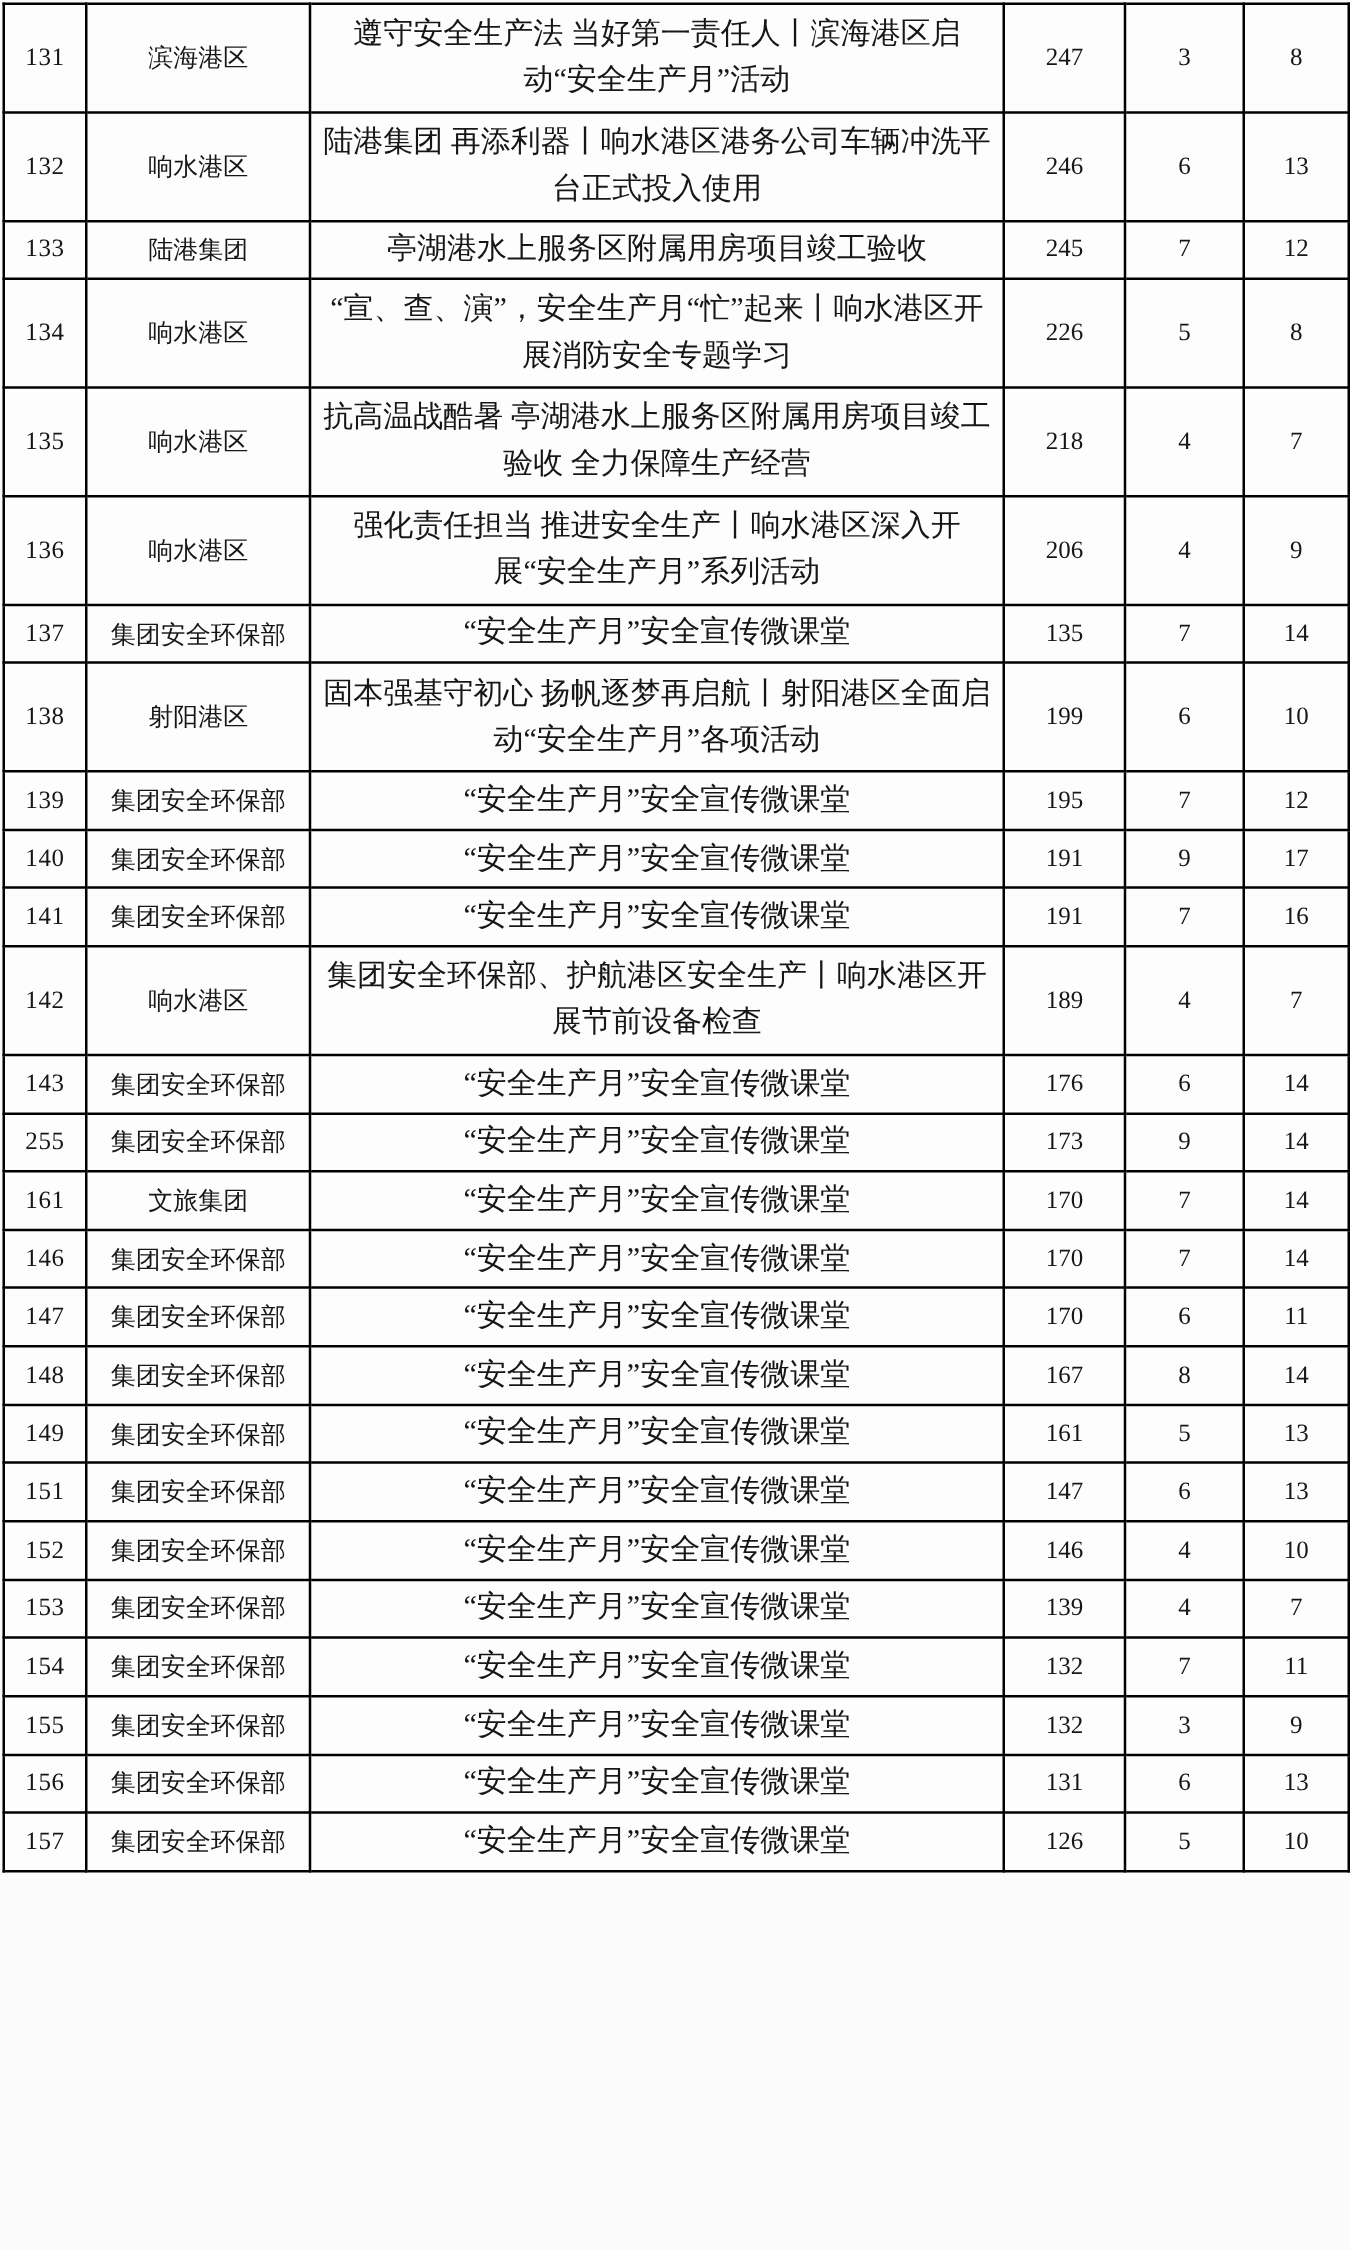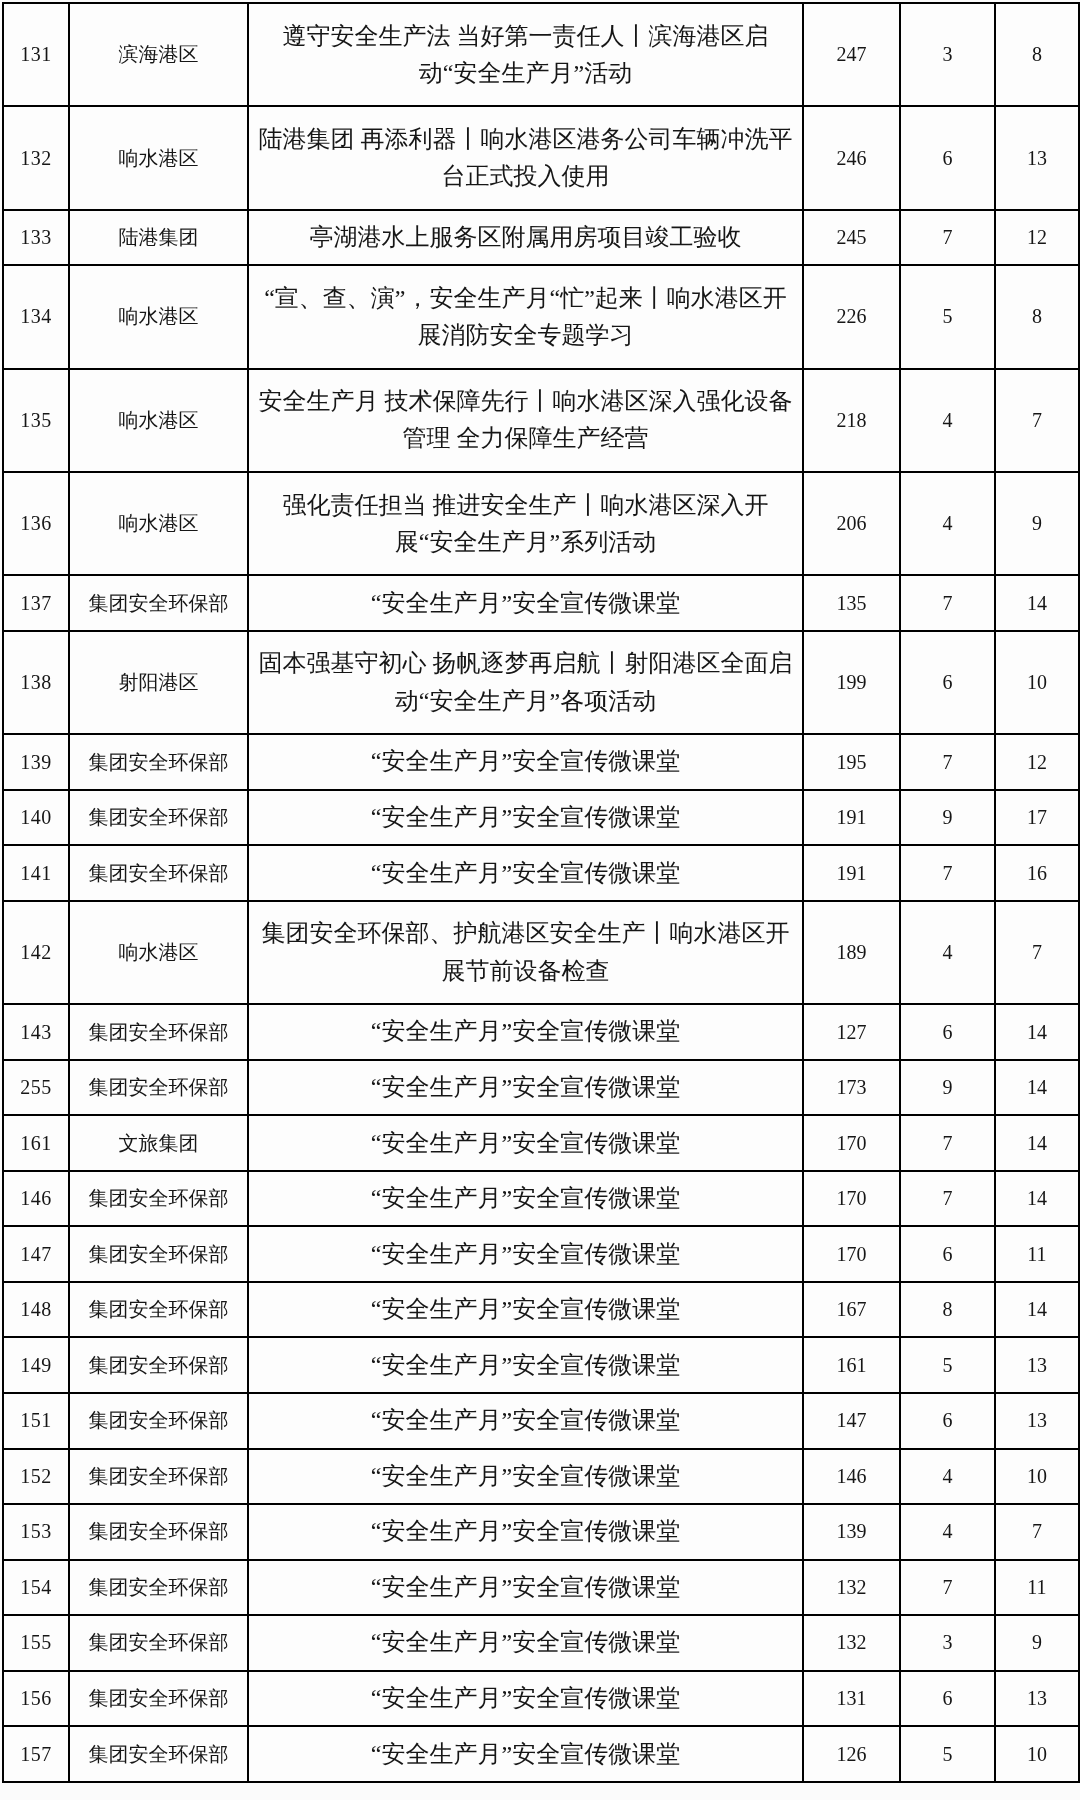--- a/index.html
+++ b/index.html
@@ -9,21 +9,21 @@
   body {
     width: 1080px;
     height: 1800px;
     background: #fbfbfb;
     overflow: hidden;
   }
   table.doc-table {
     border-collapse: collapse;
     table-layout: fixed;
     width: 1076px;
-    height: 1781px;
+    height: 1496px;
     margin: 2px;
     background: #fdfdfd;
     font-family: "Liberation Serif", "DejaVu Serif", serif;
     color: #161616;
   }
   table.doc-table td {
     border: 2px solid #000;
     text-align: center;
     vertical-align: middle;
     padding: 2px 8px;
@@ -87,21 +87,21 @@
         <td class="rank-cell">134</td>
         <td class="org-cell">响水港区</td>
         <td class="title-cell">“宣、查、演”，安全生产月“忙”起来丨响水港区开展消防安全专题学习</td>
         <td class="metric-cell">226</td>
         <td class="metric-cell">5</td>
         <td class="metric-cell">8</td>
       </tr>
       <tr>
         <td class="rank-cell">135</td>
         <td class="org-cell">响水港区</td>
-        <td class="title-cell">安全生产月 技术保障先行丨响水港区深入强化设备管理 全力保障生产经营</td>
+        <td class="title-cell">抗高温战酷暑 亭湖港水上服务区附属用房项目竣工验收 全力保障生产经营</td>
         <td class="metric-cell">218</td>
         <td class="metric-cell">4</td>
         <td class="metric-cell">7</td>
       </tr>
       <tr>
         <td class="rank-cell">136</td>
         <td class="org-cell">响水港区</td>
         <td class="title-cell">强化责任担当 推进安全生产丨响水港区深入开展“安全生产月”系列活动</td>
         <td class="metric-cell">206</td>
         <td class="metric-cell">4</td>
@@ -152,21 +152,21 @@
         <td class="org-cell">响水港区</td>
         <td class="title-cell">集团安全环保部、护航港区安全生产丨响水港区开展节前设备检查</td>
         <td class="metric-cell">189</td>
         <td class="metric-cell">4</td>
         <td class="metric-cell">7</td>
       </tr>
       <tr>
         <td class="rank-cell">143</td>
         <td class="org-cell">集团安全环保部</td>
         <td class="title-cell">“安全生产月”安全宣传微课堂</td>
-        <td class="metric-cell">127</td>
+        <td class="metric-cell">176</td>
         <td class="metric-cell">6</td>
         <td class="metric-cell">14</td>
       </tr>
       <tr>
         <td class="rank-cell">255</td>
         <td class="org-cell">集团安全环保部</td>
         <td class="title-cell">“安全生产月”安全宣传微课堂</td>
         <td class="metric-cell">173</td>
         <td class="metric-cell">9</td>
         <td class="metric-cell">14</td>

